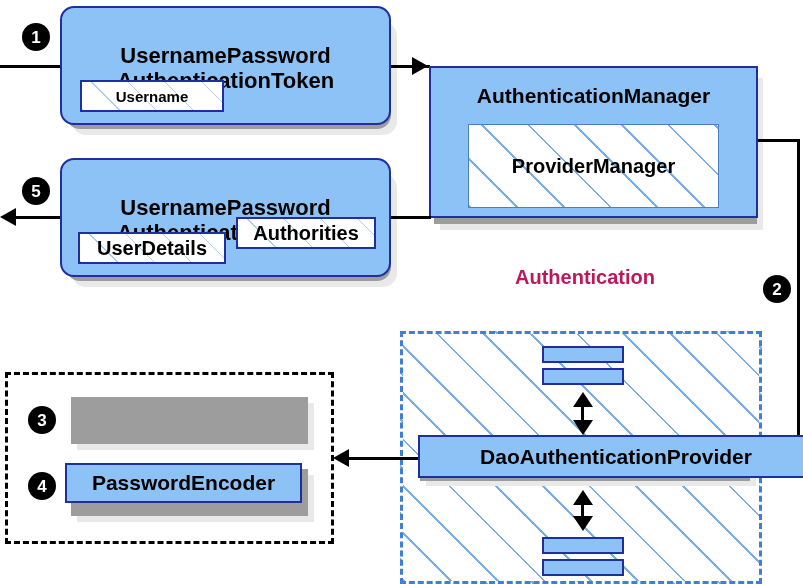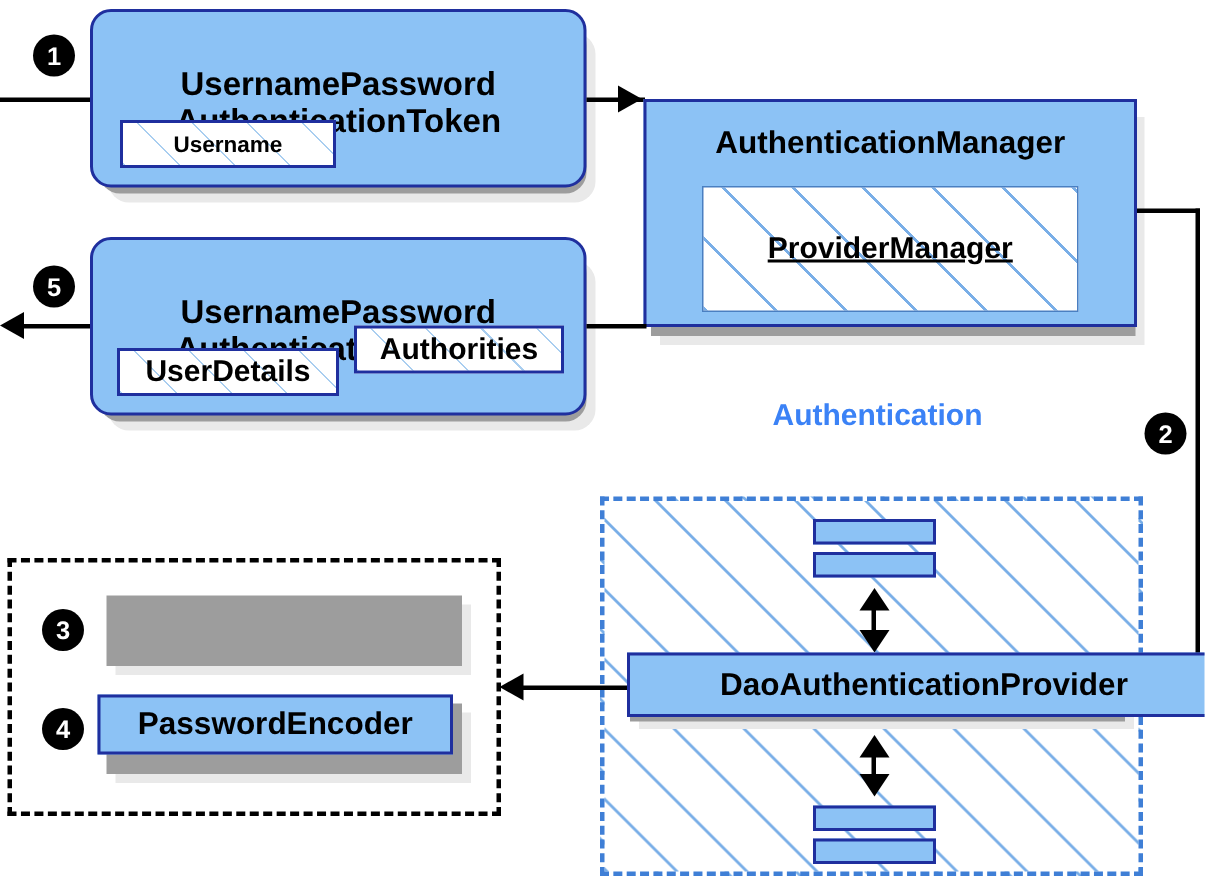--- a/index.html
+++ b/index.html
@@ -23,41 +23,40 @@
     color:#000;font-weight:bold;text-align:center;line-height:1.12;
   }
   .node.round{border-radius:14px;}
 
   
   .hatch{
     background-color:#ffffff;
     background-image:repeating-linear-gradient(45deg,
         #79aee7 0px, #79aee7 2px,
         rgba(255,255,255,0) 2px, rgba(255,255,255,0) 33px);
-    text-decoration:underline;
   }
   .hatch-box{border:1px solid #4a7fc1;}
   .hatch-dash{border:3px dashed #3f7fd6;}
 
   
   .dashbox{border:3px dashed #000000;background:transparent;}
 
   
   .slot{
     background-color:#ffffff;
     background-image:repeating-linear-gradient(45deg,
         #a9cef0 0px,#a9cef0 1px,
         rgba(255,255,255,0) 1px, rgba(255,255,255,0) 26px);
     border:2px solid #1f2f9e;
     display:flex;align-items:center;justify-content:center;
     font-weight:bold;color:#000;
   }
 
   
-  .caption{font-weight:bold;text-align:center;color:#3b82f6;line-height:1.15;}
+  .caption{font-weight:bold;text-align:center;color:#be185d;line-height:1.15;}
 
   
   .badge{
     border-radius:50%;background:#000;color:#fff;
     display:flex;align-items:center;justify-content:center;
     font-weight:bold;font-size:17px;line-height:1;
   }
 
   
   .ln-h{background:#000;height:3px;}

